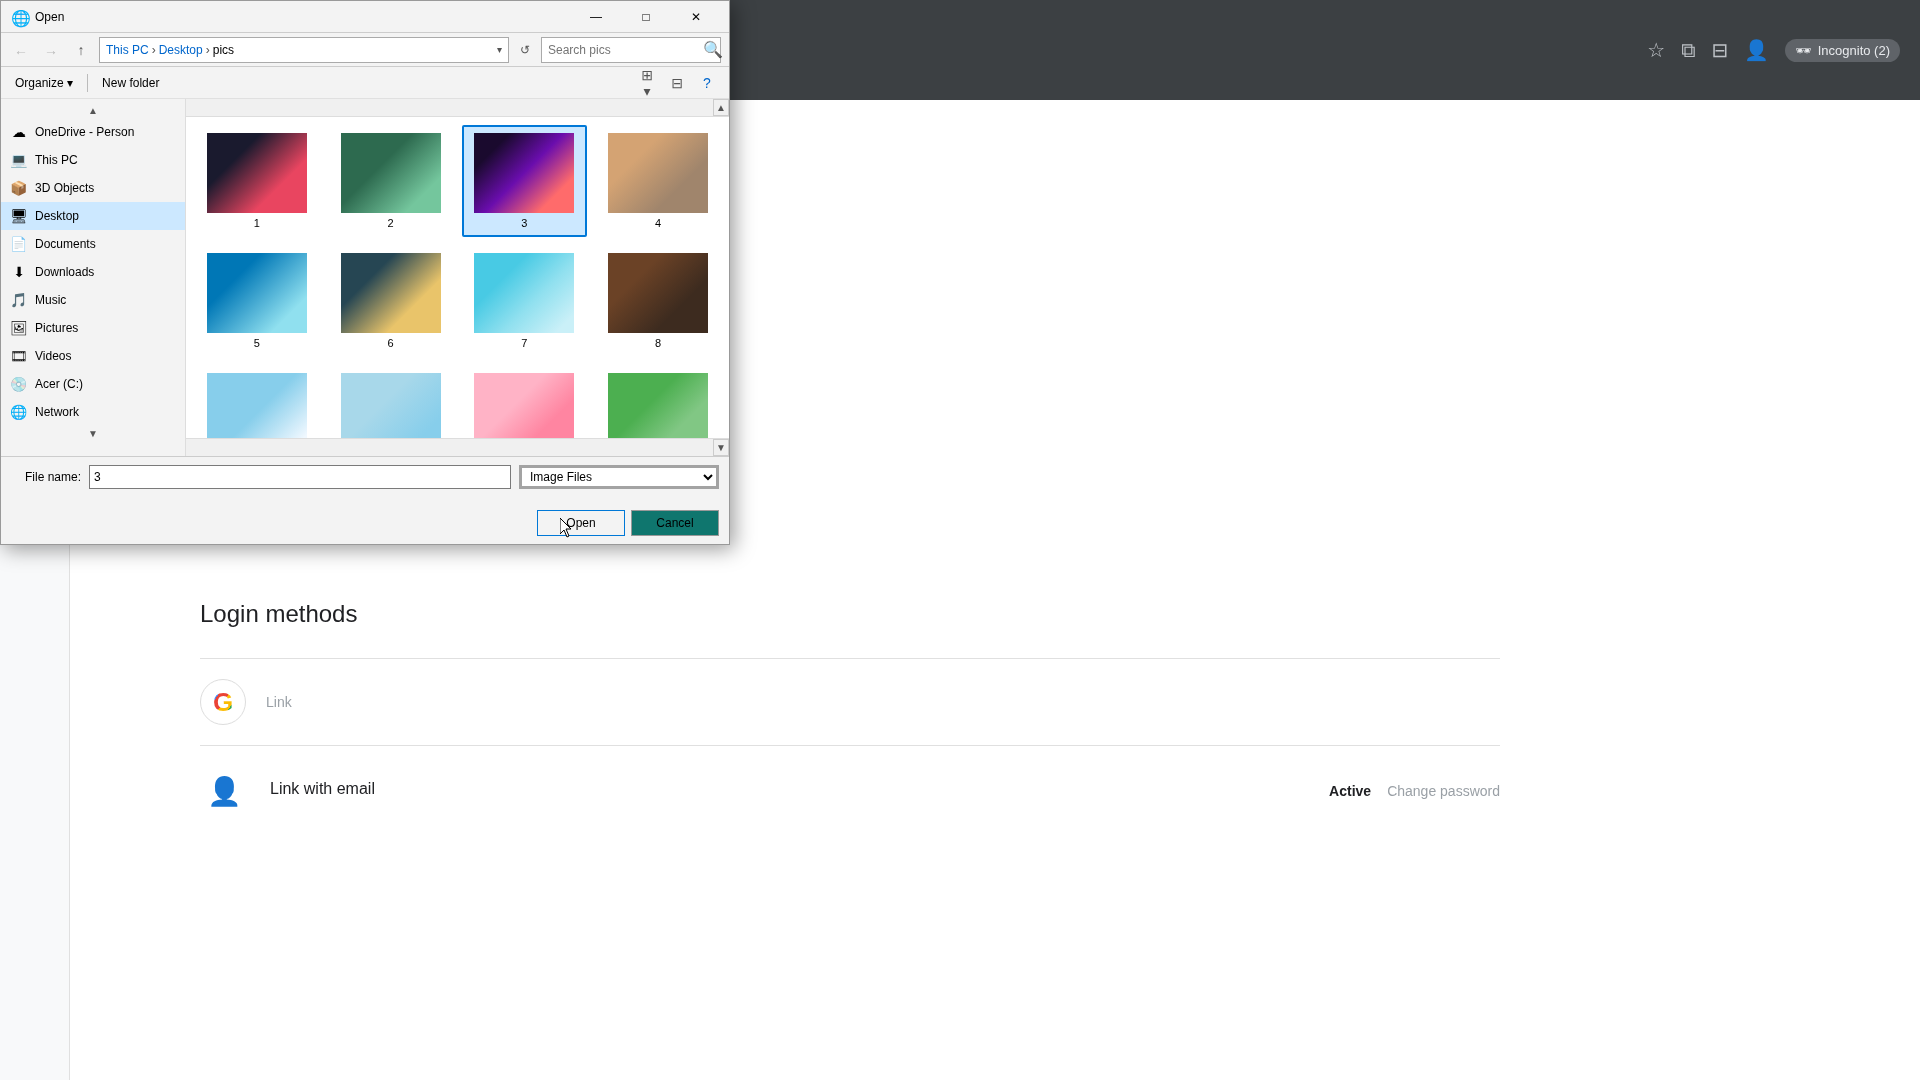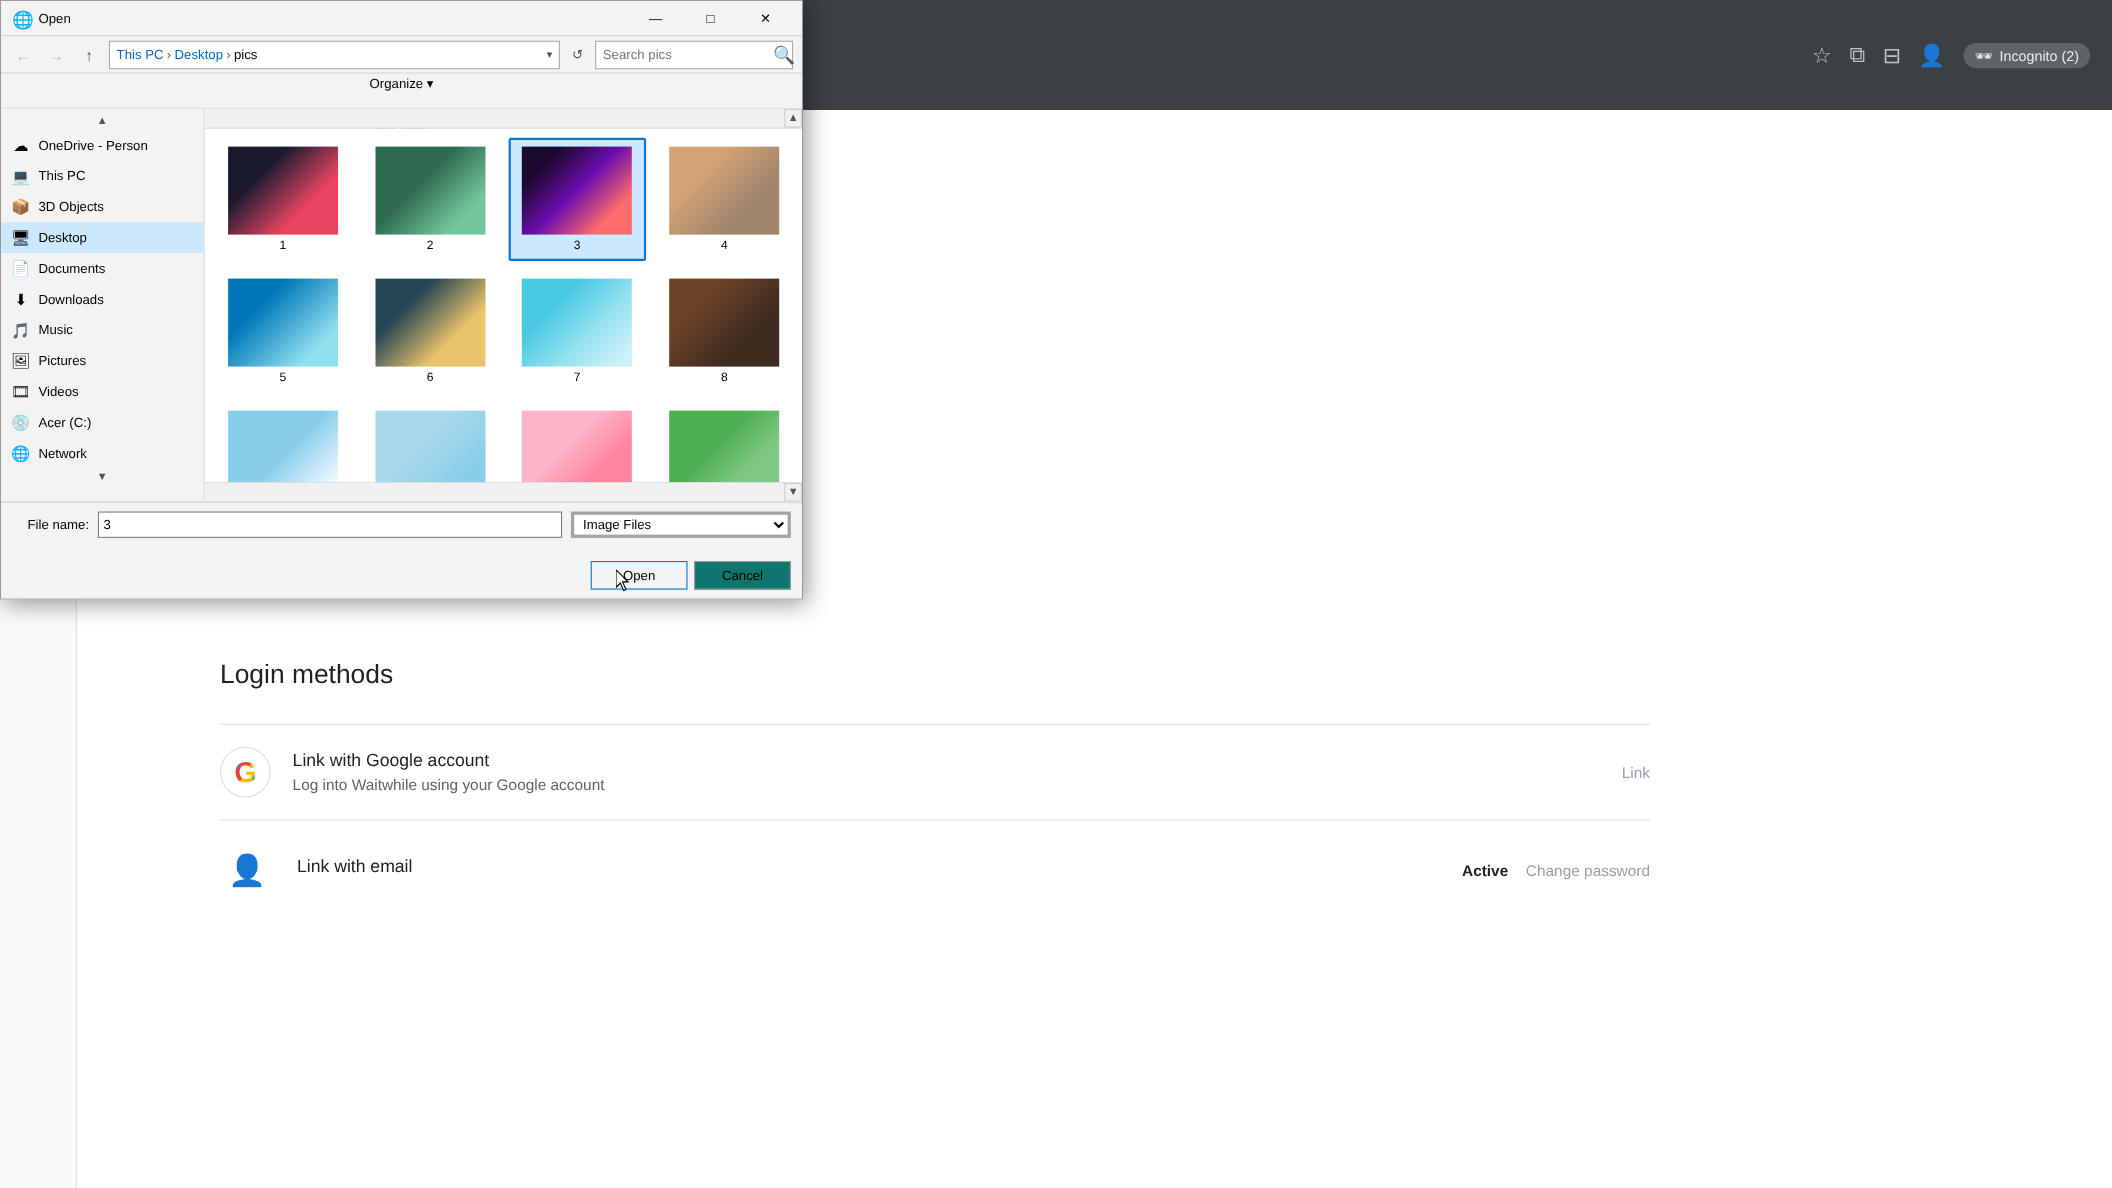--- a/index.html
+++ b/index.html
@@ -333,21 +333,20 @@
 
     .dialog-toolbar {
       height: 32px;
       background: #f3f3f3;
       display: flex;
       align-items: center;
       padding: 0 10px;
       gap: 10px;
       border-bottom: 1px solid #e0e0e0;
       flex-shrink: 0;
-      flex-direction: column;
     }
 
     .toolbar-btn {
       font-size: 12px;
       color: #000;
       cursor: pointer;
       background: transparent;
       border: none;
       padding: 2px 4px;
     }
@@ -630,24 +629,20 @@
   </div>
 
   <div class="main-content">
     <div style="margin-top: 460px;">
       <div class="login-methods-title">Login methods</div>
 
       <div class="login-item">
         <div class="login-icon google-logo">
           <span class="google-g-colored">G</span>
         </div>
-        <div class="login-info">
-          <div class="login-title">Link with Google account</div>
-          <div class="login-desc">Log into Waitwhile using your Google account</div>
-        </div>
         <div class="login-action">Link</div>
       </div>
 
       <div class="login-item">
         <div class="login-icon">
           <span class="person-icon">👤</span>
         </div>
         <div class="login-info">
           <div class="login-title">Link with email</div>
         </div>

